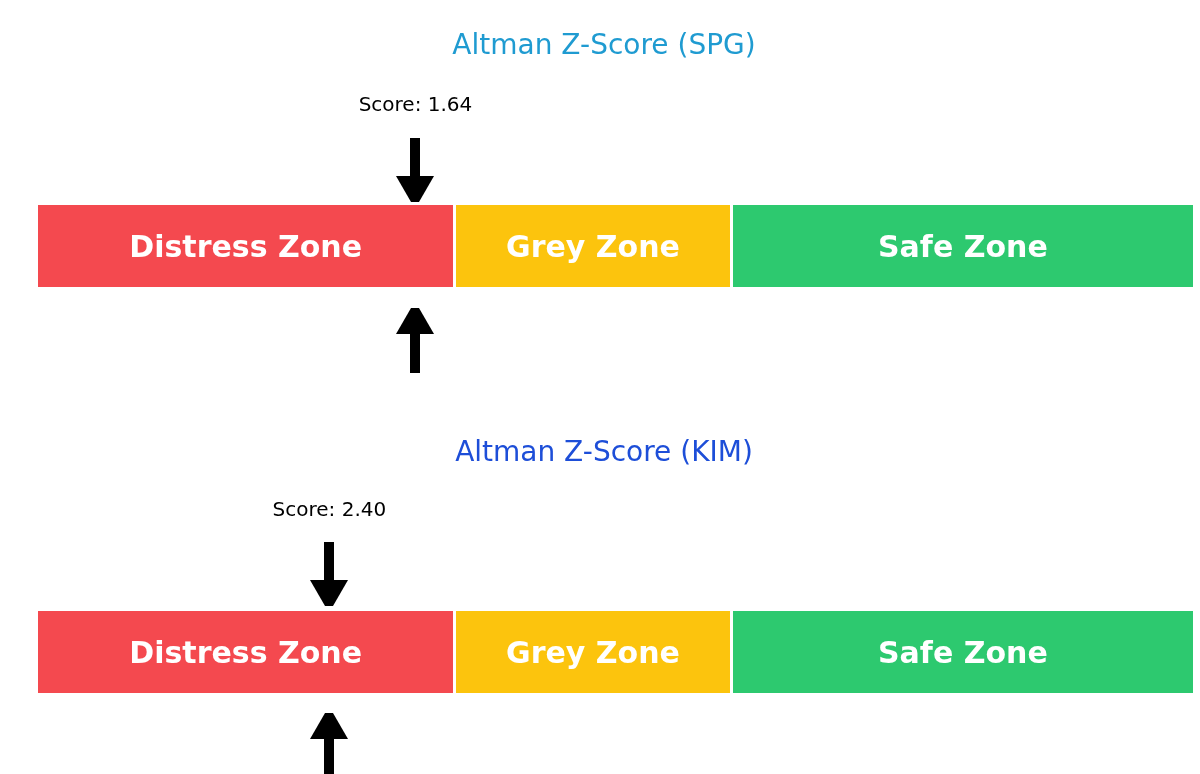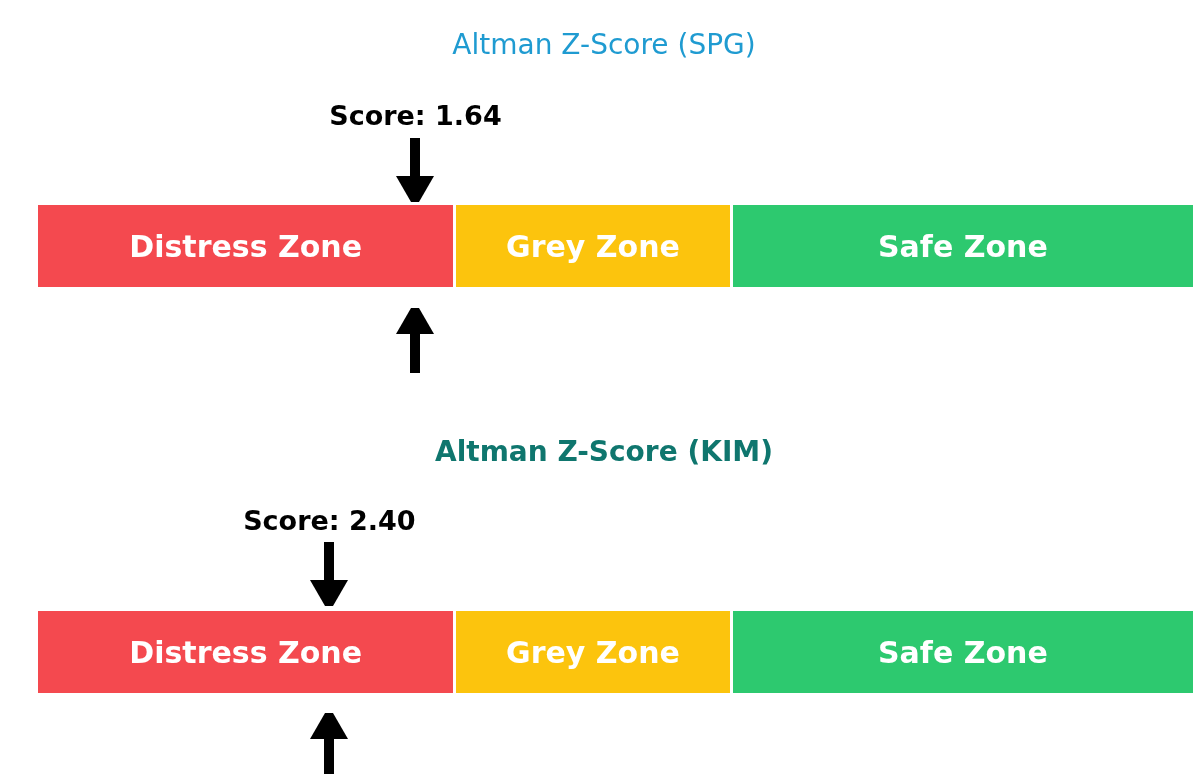--- a/index.html
+++ b/index.html
@@ -18,25 +18,25 @@
     color: var(--title-blue, #1f9bd1);
   }
   .plot-area {
     position: relative;
     margin-left: 14px;
     width: 1171px;
   }
   .score-row { position: relative; height: 30px; }
   .score-label {
     position: absolute;
-    top: 16px;
+    top: 4px;
     transform: translateX(-50%);
     white-space: nowrap;
-    font-size: 27px;
-    font-weight: 700;
+    font-size: 20px;
+    font-weight: 400;
     color: var(--score-text, #000000);
     line-height: 30px;
   }
   .arrow-row { position: relative; }
   .arrow-row.top { height: 64px; }
   .arrow-row.bottom { height: 65px; }
   .marker {
     position: absolute;
     top: 0;
     transform: translateX(-50%);
@@ -120,21 +120,21 @@
       <div class="arrow-row bottom">
         <div class="marker marker-x" style="left: 32.8%;">
           <div class="head-up"></div>
           <div class="shaft up"></div>
         </div>
       </div>
     </div>
   </section>
 
   <section id="chart-1" class="chart-section">
-    <h1 class="chart-title" style="color: #0f766e; font-weight: bold;">Altman Z-Score (KIM)</h1>
+    <h1 class="chart-title" style="color: #1d4ed8;">Altman Z-Score (KIM)</h1>
     <div class="plot-area">
       <div class="score-row">
         <span class="score-label marker-x" style="left: 25.4%;">Score: 2.40</span>
       </div>
       <div class="arrow-row top">
         <div class="marker marker-x" style="left: 25.4%;">
           <div class="shaft down"></div>
           <div class="head-down"></div>
         </div>
       </div>

